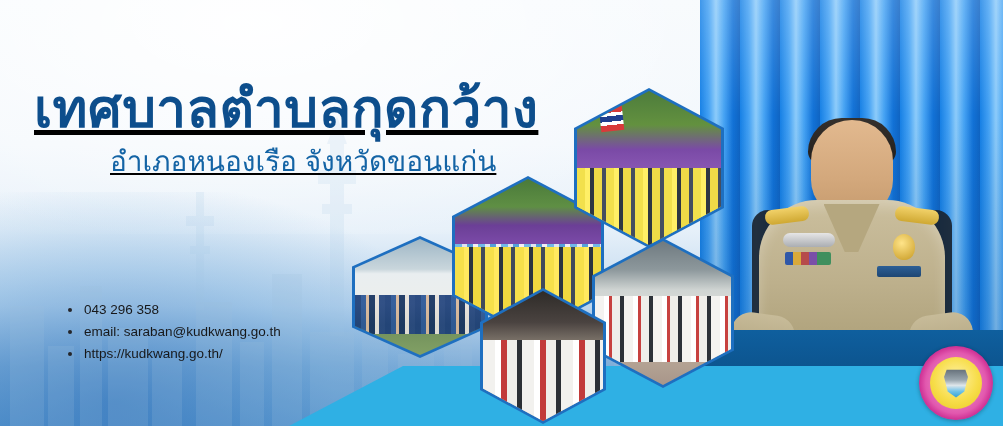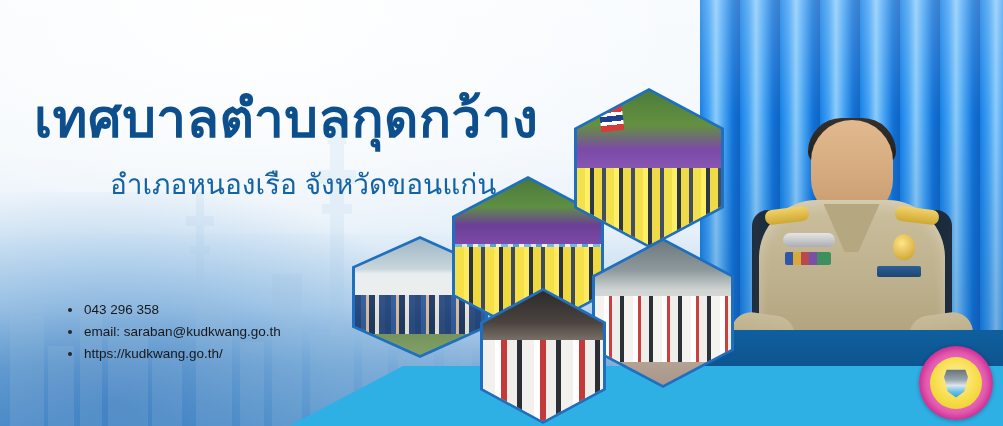--- a/index.html
+++ b/index.html
@@ -32,34 +32,35 @@
     position:absolute;left:0;top:0;width:72%;height:55%;
     background:radial-gradient(ellipse at 35% 10%, rgba(255,255,255,.95) 0%, rgba(255,255,255,.35) 55%, rgba(255,255,255,0) 80%);
   }
 
   
   .skyline{position:absolute;left:0;bottom:0;width:760px;height:330px;opacity:.5;}
   .skyline svg{display:block;width:100%;height:100%;}
 
   
   .headline{
-    position:absolute;left:34px;top:88px;width:600px;
+    position:absolute;left:34px;top:78px;width:600px;
     z-index:6;
+    text-decoration:underline;
   }
   .title{
     margin:0;
     font-size:53px;
     line-height:1.18;
     font-weight:700;
     color:#0d4e8c;
     letter-spacing:.5px;
     white-space:nowrap;
   }
   .subtitle{
-    margin:17px 0 0 76px;
+    margin:4px 0 0 76px;
     font-size:28px;
     line-height:1.2;
     font-weight:400;
     color:#1464a5;
     white-space:nowrap;
   }
 
   
   .contact{
     position:absolute;left:56px;top:289px;

